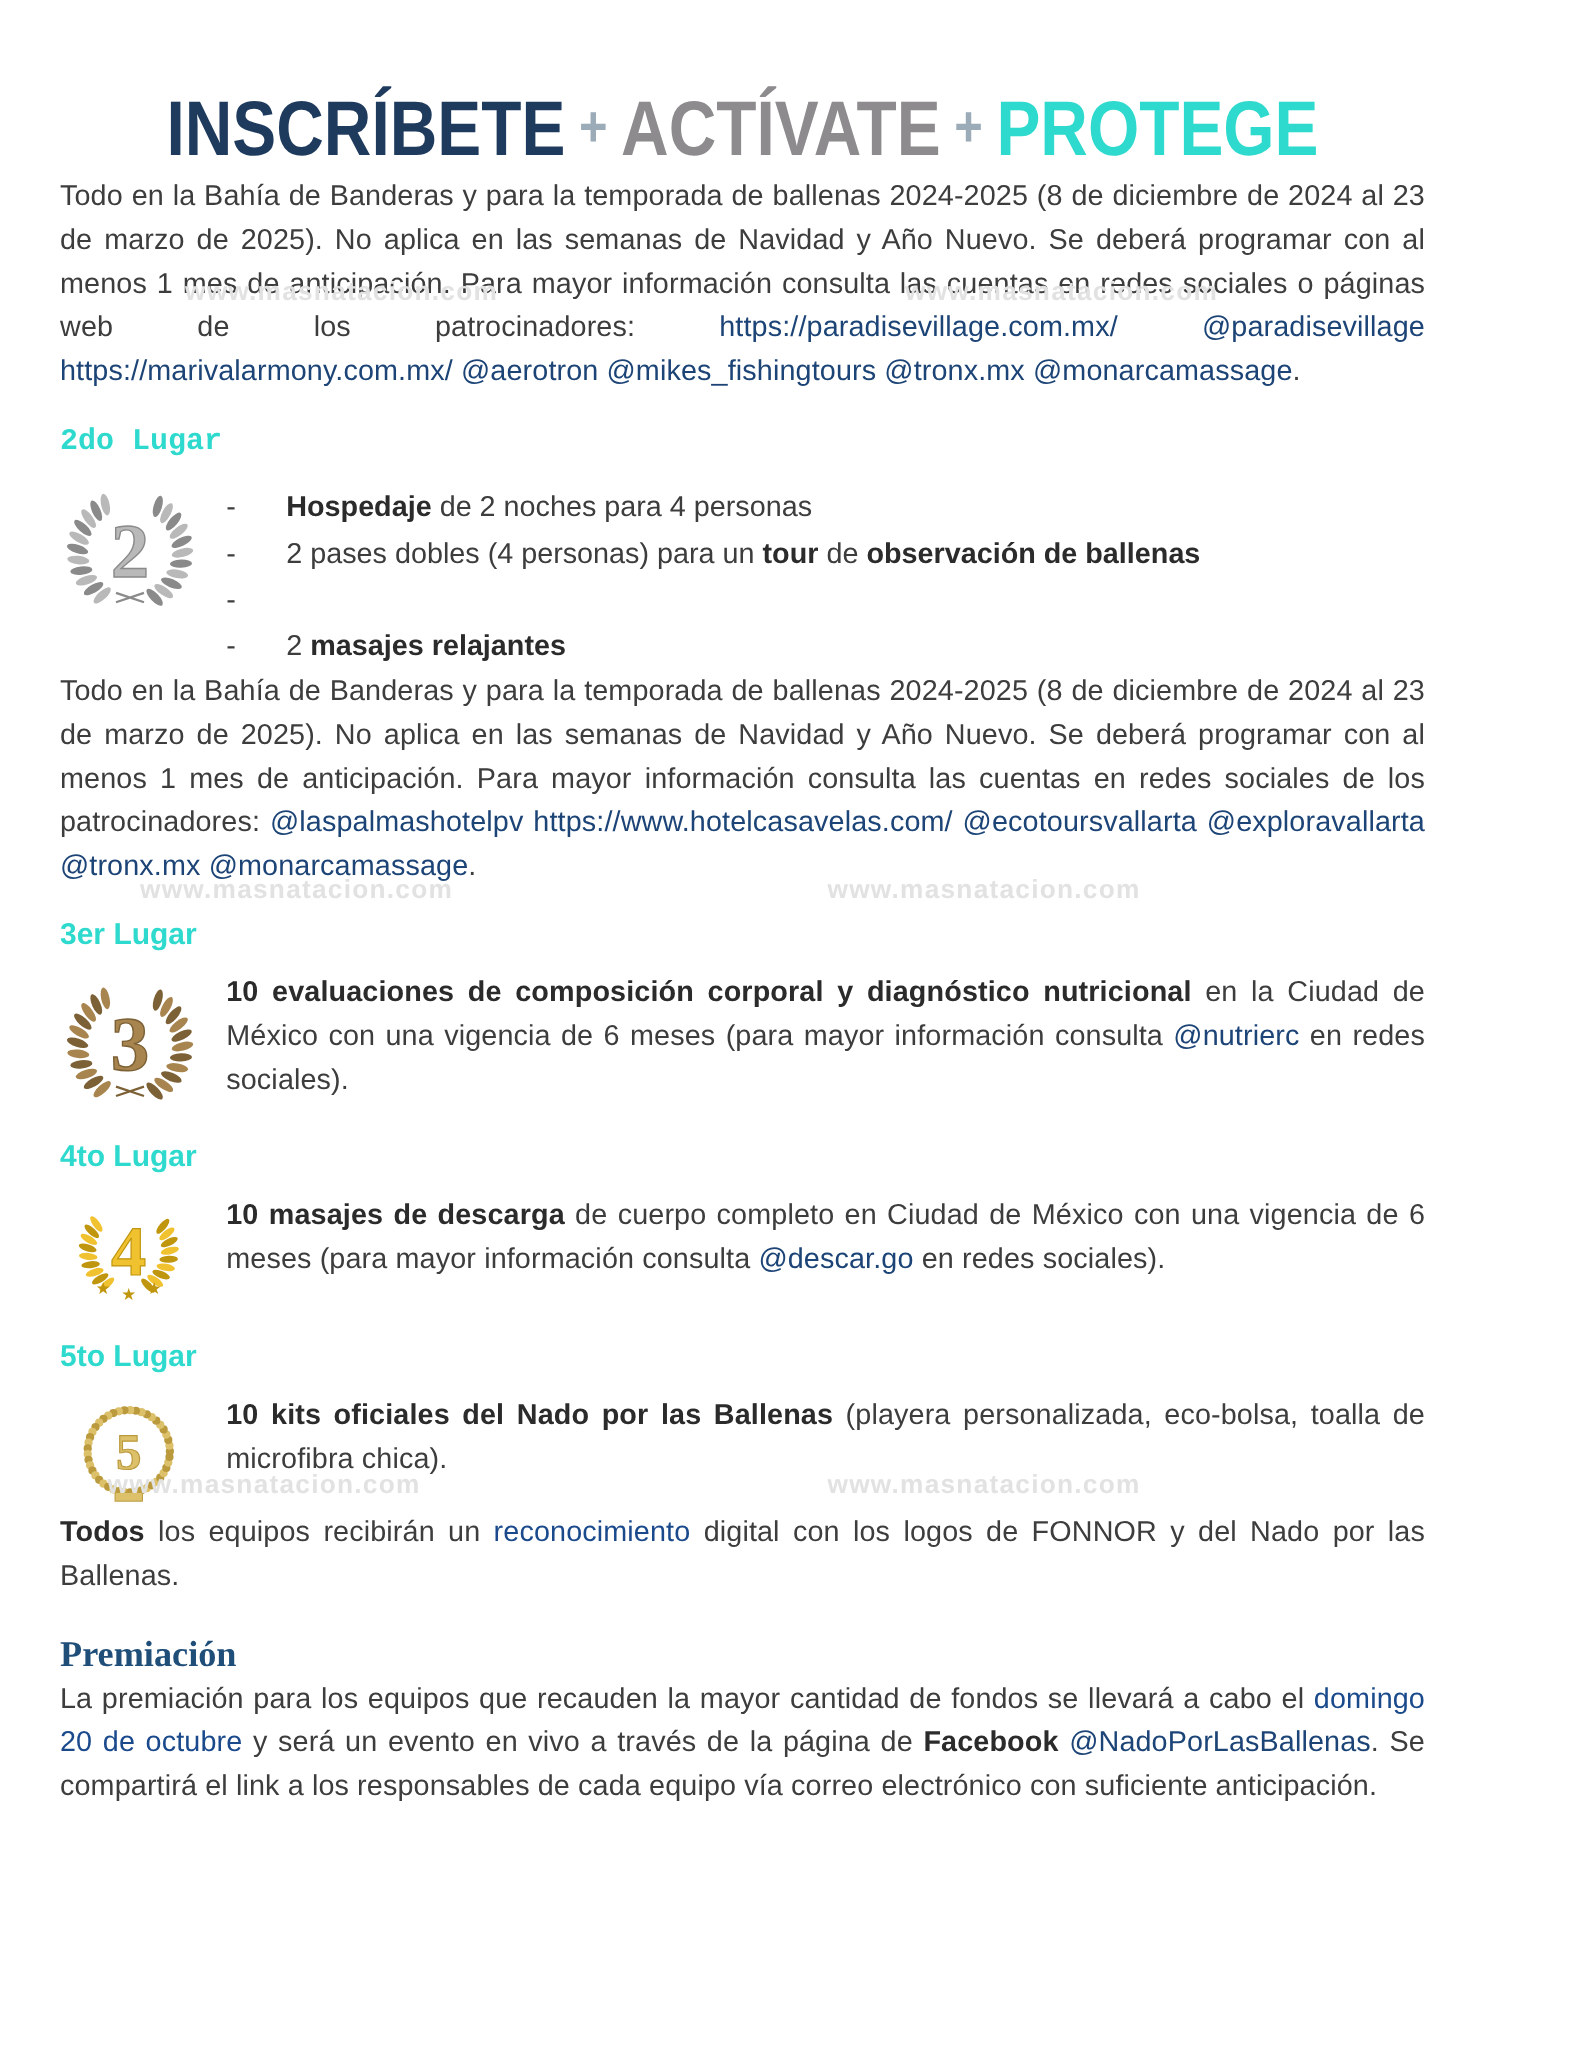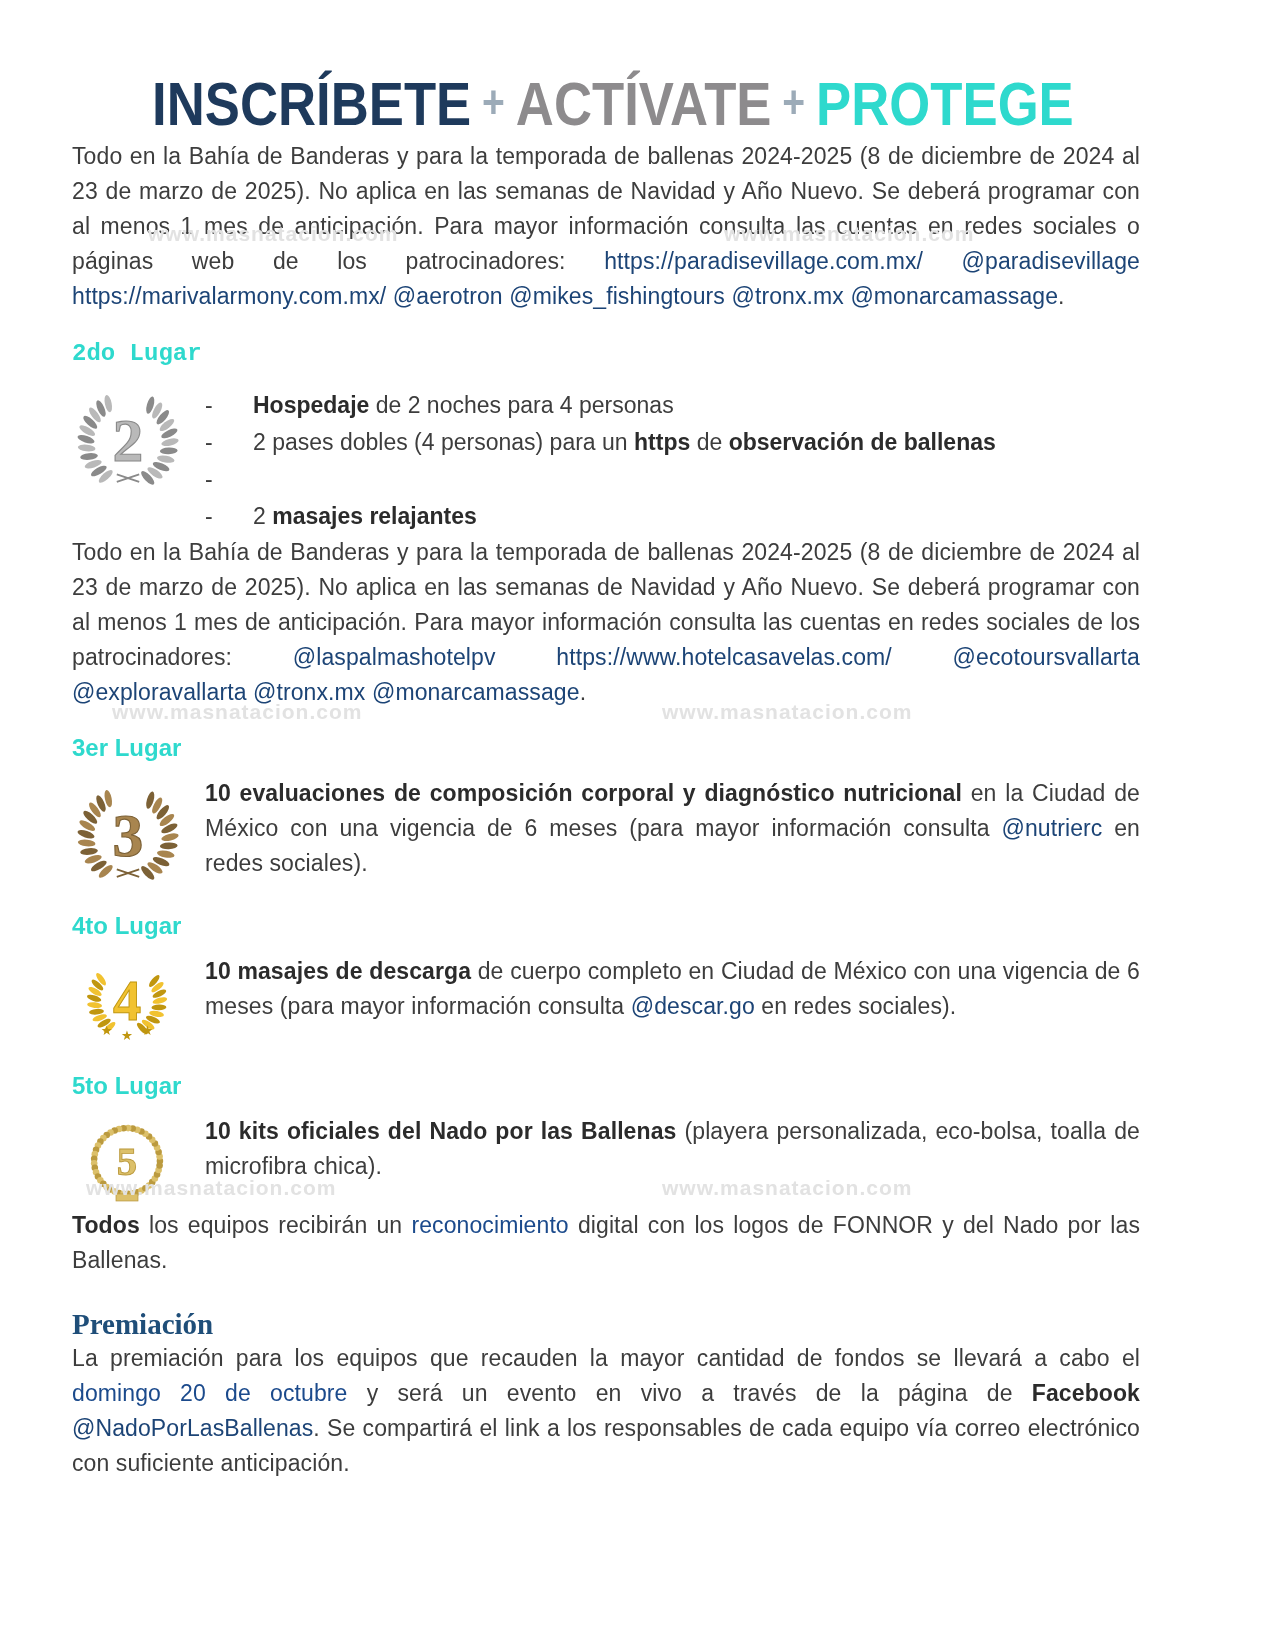--- a/index.html
+++ b/index.html
@@ -1,21 +1,21 @@
 <!DOCTYPE html>
 <html style="--title-navy: #1e3a5c; --title-gray: #8d8b8d; --title-teal: #2ed9cd; --title-plus: #9cabb8; --section-heading-teal: #2ed9cd; --premiacion-navy: #1f4e79; --link-blue: #1c4476; --emphasis-blue: #1b4a8c; --body-text: #3d3d3d; --watermark-gray: #e2e2e2;"><head>
 <meta charset="utf-8">
 <style>
   html,body{margin:0;padding:0;background:#ffffff;}
   .page{
     position:relative;width:1275px;height:1650px;background:#fff;
     font-family:"Liberation Sans",sans-serif;color:var(--body-text,#3d3d3d);
     overflow:hidden;
   }
-  .content{padding:0 135px 0 72px;margin-top:44px;}
+  .content{padding:0 135px 0 48px;margin-top:44px;}
   .title{
     margin:68px 0 0;text-align:center;font-weight:bold;font-size:62px;
     white-space:nowrap;transform:scaleX(0.85);letter-spacing:0;
   }
   .seg-tnavy{color:var(--title-navy);}
   .seg-tgray{color:var(--title-gray);}
   .seg-tteal{color:var(--title-teal);}
   .seg-tplus{color:var(--title-plus);font-size:46px;vertical-align:7px;font-weight:bold;}
   p.body{font-size:23px;line-height:35px;text-align:justify;margin:0;letter-spacing:0.1px;}
   .seg-n{}
@@ -96,21 +96,21 @@
             <text x="60" y="86" text-anchor="middle" font-family="&quot;Liberation Serif&quot;,serif" font-weight="bold" font-size="66" fill="#b9b9b9" stroke="#8a8a8a" stroke-width="1.2">2</text>
           </svg>
       </div>
       <div class="bullets">
           <div class="bullet-row">
             <span class="bullet-dash">-</span>
             <span><span class="seg-b">Hospedaje</span><span class="seg-n"> de 2 noches para 4 personas</span></span>
           </div>
           <div class="bullet-row">
             <span class="bullet-dash">-</span>
-            <span><span class="seg-n">2 pases dobles (4 personas) para un </span><span class="seg-b">https</span><span class="seg-n"> de </span><span class="seg-b">observación de ballenas</span></span>
+            <span><span class="seg-n">2 pases dobles (4 personas) para un </span><span class="seg-b">tour</span><span class="seg-n"> de </span><span class="seg-b">observación de ballenas</span></span>
           </div>
           <div class="bullet-row">
             <span class="bullet-dash">-</span>
           </div>
           <div class="bullet-row">
             <span class="bullet-dash">-</span>
             <span><span class="seg-n">2 </span><span class="seg-b">masajes relajantes</span></span>
           </div>
         </div>
     </div>

